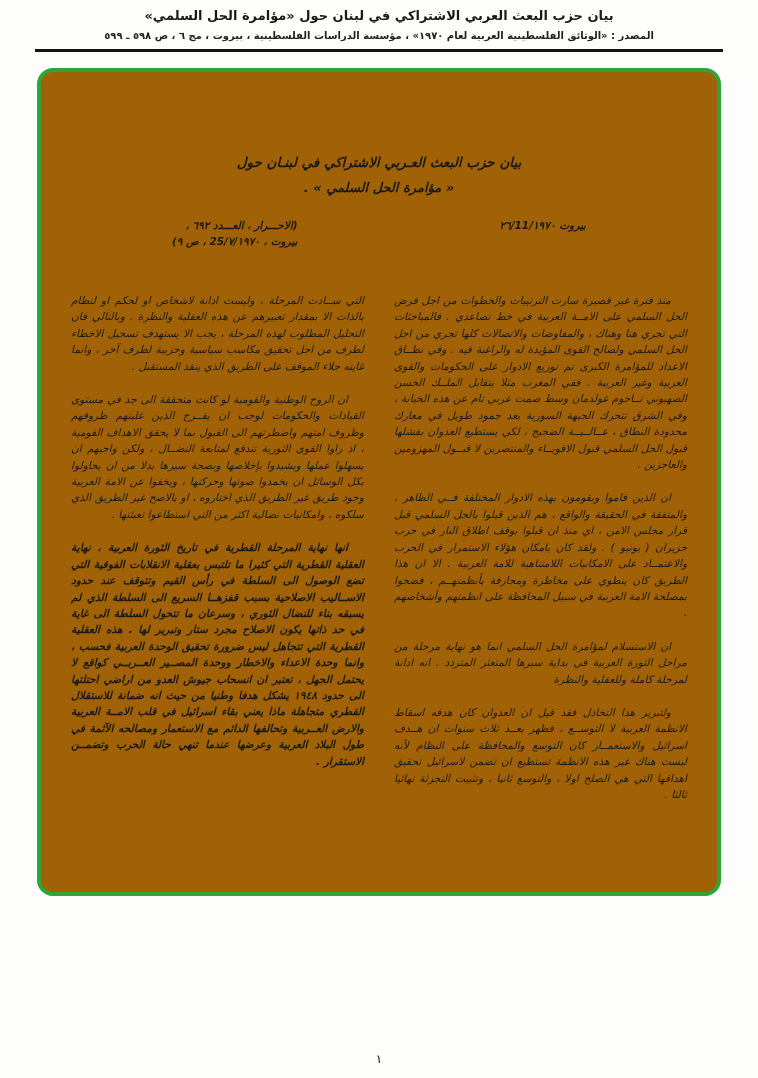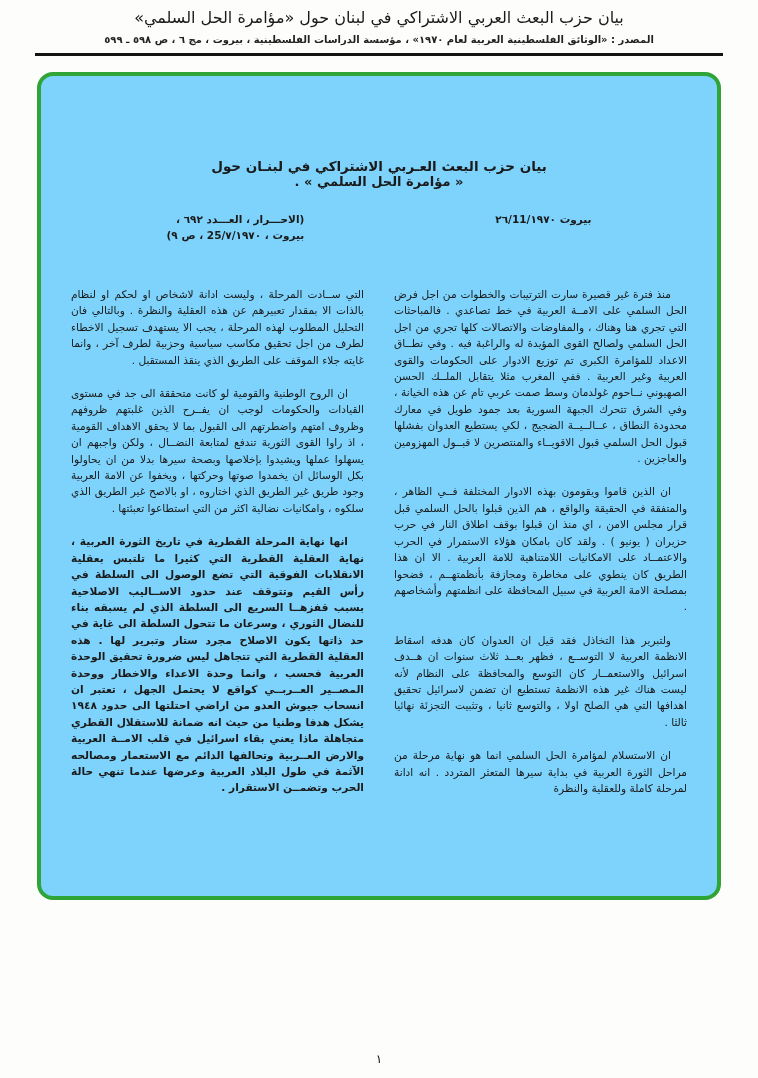--- a/index.html
+++ b/index.html
@@ -6,36 +6,37 @@
   .page{
     width:758px;height:1078px;position:relative;margin:0 auto;
     background:#fdfdfb;
     font-family:"DejaVu Sans",sans-serif;
     color:#1a1a1a;
     overflow:hidden;
     direction:rtl;
   }
   
   .top-header{padding-top:8px;text-align:center;}
-  .top-title{font-size:16px;font-weight:normal;letter-spacing:0;text-align:center;}
+  .top-title{font-size:13px;font-weight:bold;letter-spacing:0;text-align:center;}
   .top-source{font-size:10px;font-weight:bold;margin-top:7px;color:#222;}
   .rule{height:3px;background:#141414;width:688px;margin:8px auto 0;}
   
   .doc-box{
     box-sizing:border-box;
     width:684px;height:828px;
     margin:16px auto 0;
     border:4px solid #2fa437;
     border-radius:16px;
     padding:0 30px;
-    background:#7dd3fc;
+    background:#a16207;
     position:relative;
+    font-style:italic;
   }
   .doc-title{margin-top:82px;text-align:center;font-weight:bold;font-size:13.5px;}
-  .doc-subtitle{margin-top:0;text-align:center;font-weight:bold;font-size:13px;}
+  .doc-subtitle{margin-top:10px;text-align:center;font-weight:bold;font-size:13px;}
   .meta-row{
     margin-top:22px;
     display:flex;
     justify-content:space-around;
     align-items:flex-start;
     font-size:10.5px;
     font-weight:bold;
   }
   .meta-cell{line-height:16px;}
   
@@ -78,22 +79,22 @@
       <div class="meta-cell">
         <div>(الاحـــرار ، العـــدد ٦٩٢ ،</div>
         <div>بيروت ، 25/٧/١٩٧٠ ، ص ٩)</div>
       </div>
     </div>
 
     <div class="body-cols">
       <div class="col col-right">
           <p>منذ فترة غير قصيرة سارت الترتيبات والخطوات من اجل فرض الحل السلمي على الامــة العربية في خط تصاعدي . فالمباحثات التي تجري هنا وهناك ، والمفاوضات والاتصالات كلها تجري من اجل الحل السلمي ولصالح القوى المؤيدة له والراغبة فيه . وفي نطــاق الاعداد للمؤامرة الكبرى تم توزيع الادوار على الحكومات والقوى العربية وغير العربية . ففي المغرب مثلا يتقابل الملــك الحسن الصهيوني نــاحوم غولدمان وسط صمت عربي تام عن هذه الخيانة ، وفي الشرق تتحرك الجبهة السورية بعد جمود طويل في معارك محدودة النطاق ، عــالــيــة الضجيج ، لكي يستطيع العدوان بفشلها قبول الحل السلمي قبول الاقويــاء والمنتصرين لا قبــول المهزومين والعاجزين .</p>
           <p>ان الذين قاموا ويقومون بهذه الادوار المختلفة فــي الظاهر ، والمتفقة في الحقيقة والواقع ، هم الذين قبلوا بالحل السلمي قبل قرار مجلس الامن ، اي منذ ان قبلوا بوقف اطلاق النار في حرب حزيران ( يونيو ) . ولقد كان بامكان هؤلاء الاستمرار في الحرب والاعتمــاد على الامكانيات اللامتناهية للامة العربية . الا ان هذا الطريق كان ينطوي على مخاطرة ومجازفة بأنظمتهــم ، فضحوا بمصلحة الامة العربية في سبيل المحافظة على انظمتهم وأشخاصهم .</p>
+          <p>ان الاستسلام لمؤامرة الحل السلمي انما هو نهاية مرحلة من مراحل الثورة العربية في بداية سيرها المتعثر المتردد . انه ادانة لمرحلة كاملة وللعقلية والنظرة</p>
           <p>ولتبرير هذا التخاذل فقد قيل ان العدوان كان هدفه اسقاط الانظمة العربية لا التوســع ، فظهر بعــد ثلاث سنوات ان هــدف اسرائيل والاستعمــار كان التوسع والمحافظة على النظام لأنه ليست هناك غير هذه الانظمة تستطيع ان تضمن لاسرائيل تحقيق اهدافها التي هي الصلح اولا ، والتوسع ثانيا ، وتثبيت التجزئة نهائيا ثالثا .</p>
-          <p>ان الاستسلام لمؤامرة الحل السلمي انما هو نهاية مرحلة من مراحل الثورة العربية في بداية سيرها المتعثر المتردد . انه ادانة لمرحلة كاملة وللعقلية والنظرة</p>
         </div>
       <div class="col col-left">
           <p>التي ســادت المرحلة ، وليست ادانة لاشخاص او لحكم او لنظام بالذات الا بمقدار تعبيرهم عن هذه العقلية والنظرة . وبالتالي فان التحليل المطلوب لهذه المرحلة ، يجب الا يستهدف تسجيل الاخطاء لطرف من اجل تحقيق مكاسب سياسية وحزبية لطرف آخر ، وانما غايته جلاء الموقف على الطريق الذي ينقذ المستقبل .</p>
           <p>ان الروح الوطنية والقومية لو كانت متحققة الى جد في مستوى القيادات والحكومات لوجب ان يفــرح الذين غلبتهم ظروفهم وظروف امتهم واضطرتهم الى القبول بما لا يحقق الاهداف القومية ، اذ راوا القوى الثورية تندفع لمتابعة النضــال ، ولكن واجبهم ان يسهلوا عملها ويشيدوا بإخلاصها وبصحة سيرها بدلا من ان يحاولوا بكل الوسائل ان يخمدوا صوتها وحركتها ، ويخفوا عن الامة العربية وجود طريق غير الطريق الذي اختاروه ، او بالاصح غير الطريق الذي سلكوه ، وامكانيات نضالية اكثر من التي استطاعوا تعبئتها .</p>
           <p>انها نهاية المرحلة القطرية في تاريخ الثورة العربية ، نهاية العقلية القطرية التي كثيرا ما تلتبس بعقلية الانقلابات الفوقية التي تضع الوصول الى السلطة في رأس القيم وتتوقف عند حدود الاســاليب الاصلاحية بسبب قفزهــا السريع الى السلطة الذي لم يسبقه بناء للنضال الثوري ، وسرعان ما تتحول السلطة الى غاية في حد ذاتها يكون الاصلاح مجرد ستار وتبرير لها . هذه العقلية القطرية التي تتجاهل ليس ضرورة تحقيق الوحدة العربية فحسب ، وانما وحدة الاعداء والاخطار ووحدة المصــير العــربــي كواقع لا يحتمل الجهل ، تعتبر ان انسحاب جيوش العدو من اراضي احتلتها الى حدود ١٩٤٨ يشكل هدفا وطنيا من حيث انه ضمانة للاستقلال القطري متجاهلة ماذا يعني بقاء اسرائيل في قلب الامــة العربية والارض العــربية وتحالفها الدائم مع الاستعمار ومصالحه الآثمة في طول البلاد العربية وعرضها عندما تنهي حالة الحرب وتضمــن الاستقرار .</p>
         </div>
     </div>
 
   </div>
 

